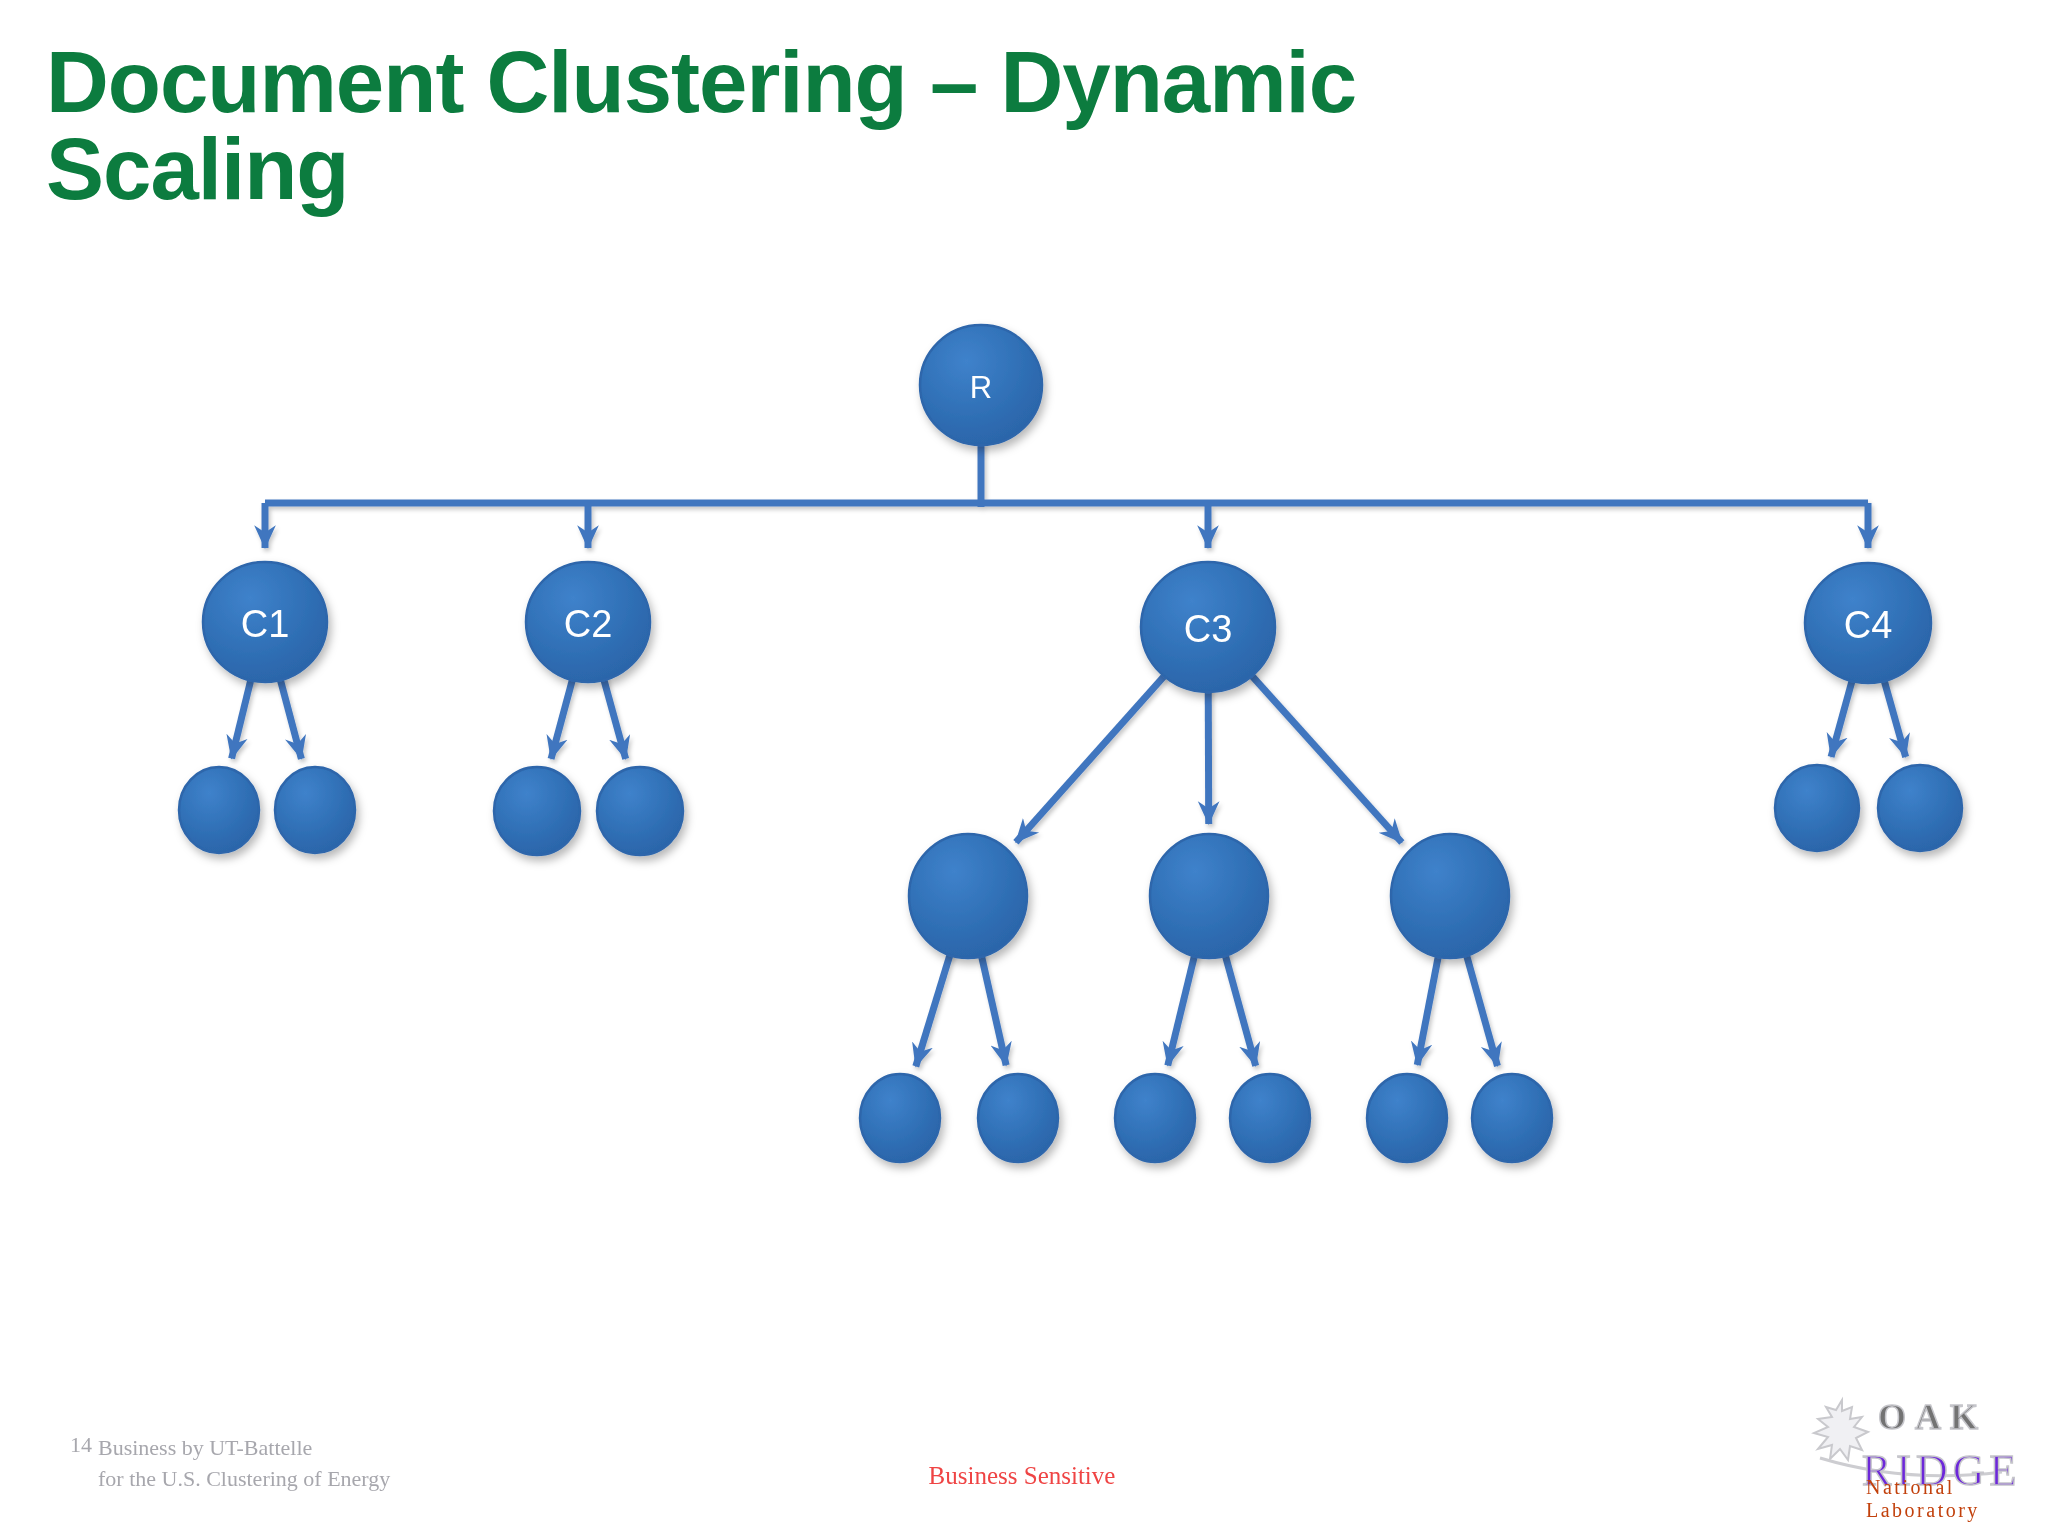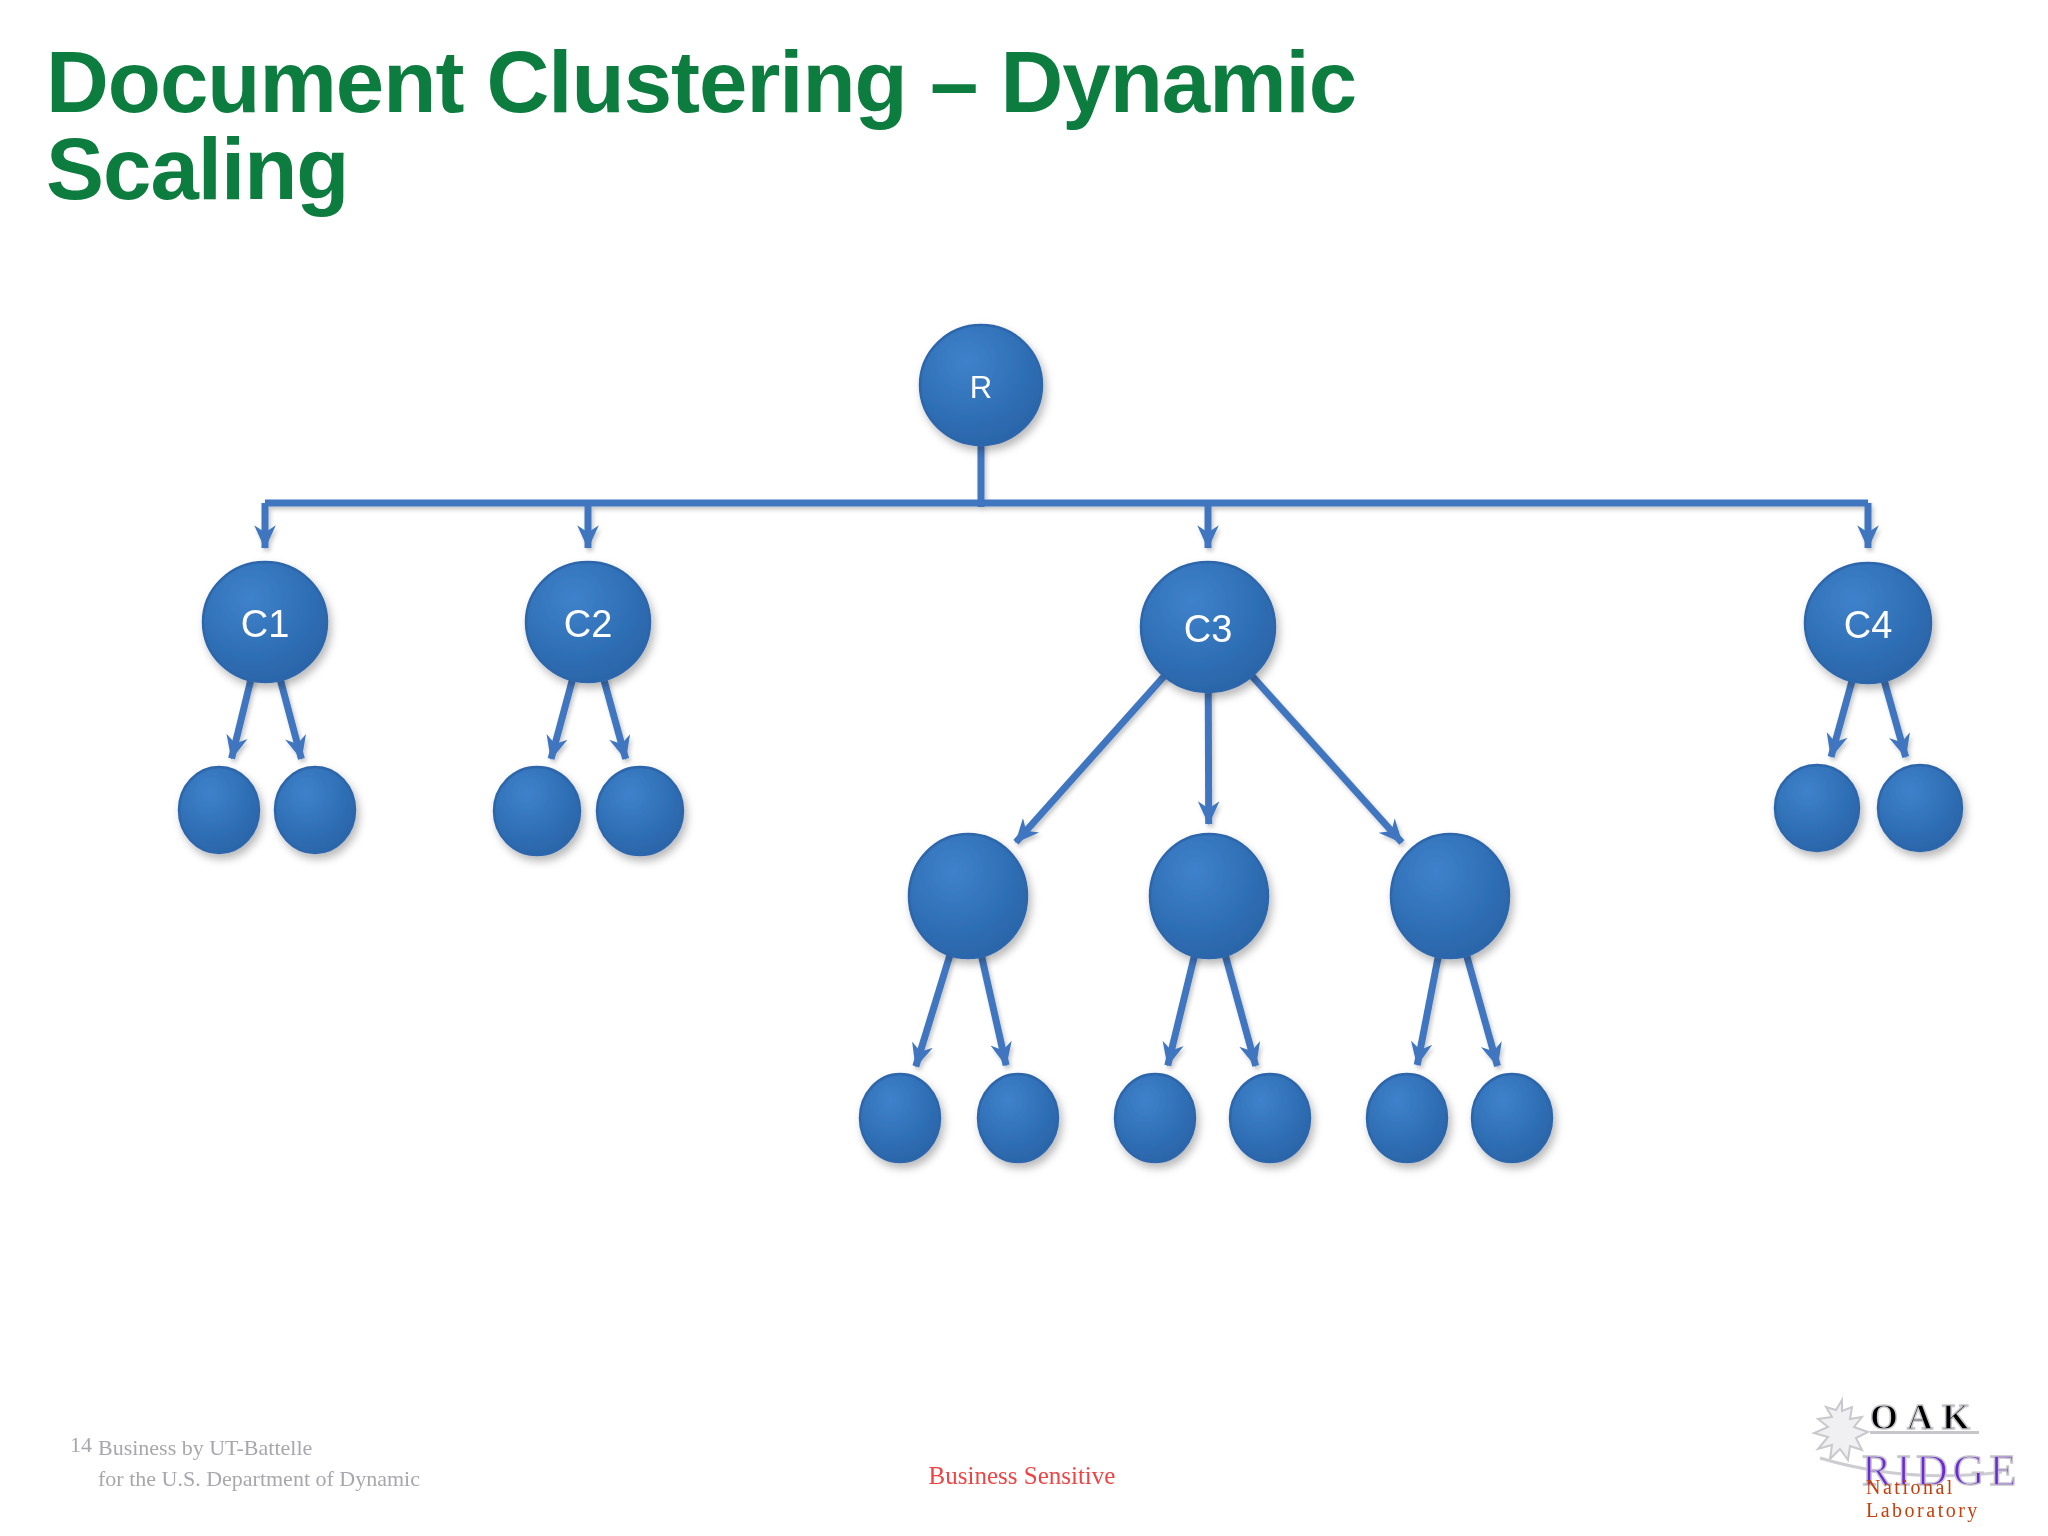--- a/index.html
+++ b/index.html
@@ -9,22 +9,22 @@
          font-weight:bold;color:#0c7c3f;letter-spacing:-1px;font-family:"Liberation Sans",sans-serif;}
   #tree-svg{position:absolute;left:0;top:0;}
   .pageno{position:absolute;left:44px;top:1432px;font-family:"Liberation Serif",serif;
           font-size:22px;color:#a7a7ad;margin-left:26px;}
   .credit{position:absolute;left:98px;top:1432px;font-family:"Liberation Serif",serif;
           font-size:22px;line-height:31px;color:#a7a7ad;}
   .classification{position:absolute;left:872px;top:1462px;width:300px;text-align:center;
           font-family:"Liberation Serif",serif;font-size:25px;color:#ef4444;}
   .logo{position:absolute;left:1806px;top:1396px;width:220px;height:110px;}
   .logo svg{position:absolute;left:0;top:0;}
-  .logo .oak{position:absolute;left:64px;top:0px;font-family:"Liberation Serif",serif;
-          font-size:36px;font-weight:bold;letter-spacing:9px;color:#000000;text-decoration:underline;
+  .logo .oak{position:absolute;left:72px;top:0px;font-family:"Liberation Serif",serif;
+          font-size:36px;font-weight:bold;letter-spacing:9px;color:#737373;
           -webkit-text-stroke:1.5px #c6c6cb;}
   .logo .ridge{position:absolute;left:56px;top:49px;font-family:"Liberation Serif",serif;
           font-size:44px;font-weight:normal;letter-spacing:5px;color:#6d28d9;
           -webkit-text-stroke:1.5px #c6c6cb;}
   .logo .natlab{position:absolute;left:60px;top:80px;font-family:"Liberation Serif",serif;
           font-size:20px;letter-spacing:2.5px;color:#c2410c;}
 </style>
 </head>
 <body>
 
@@ -98,21 +98,21 @@
         <ellipse cx="1270" cy="1118" rx="40" ry="44" fill="url(#ng)" stroke="#2d66ab" stroke-width="2.5" filter="url(#nodeShadow)"></ellipse>
         <ellipse cx="1407" cy="1118" rx="40" ry="44" fill="url(#ng)" stroke="#2d66ab" stroke-width="2.5" filter="url(#nodeShadow)"></ellipse>
         <ellipse cx="1512" cy="1118" rx="40" ry="44" fill="url(#ng)" stroke="#2d66ab" stroke-width="2.5" filter="url(#nodeShadow)"></ellipse>
       </g>
     </svg>
 
   <div class="pageno">14</div>
 
   <div class="credit">
     <div>Business by UT-Battelle</div>
-    <div>for the U.S. Department of Dynamic</div>
+    <div>for the U.S. Clustering of Energy</div>
   </div>
 
   <div class="classification">Business Sensitive</div>
 
   <div class="logo">
     <svg width="220" height="110" viewBox="0 0 220 110">
       <path d="M36 4 L30 14 L20 11 L26 21 L12 23 L22 31 L8 37 L22 41 L12 53 L26 49 L24 63 L34 53 L42 64 L44 50 L56 54 L50 42 L62 36 L48 31 L56 21 L44 23 L46 11 L36 15 Z" fill="#f0f0f3" stroke="#c9c9cd" stroke-width="2"></path>
       <path d="M14 62 Q100 88 196 76" fill="none" stroke="#cdcdd1" stroke-width="3"></path>
     </svg>
     <div class="oak">OAK</div>

